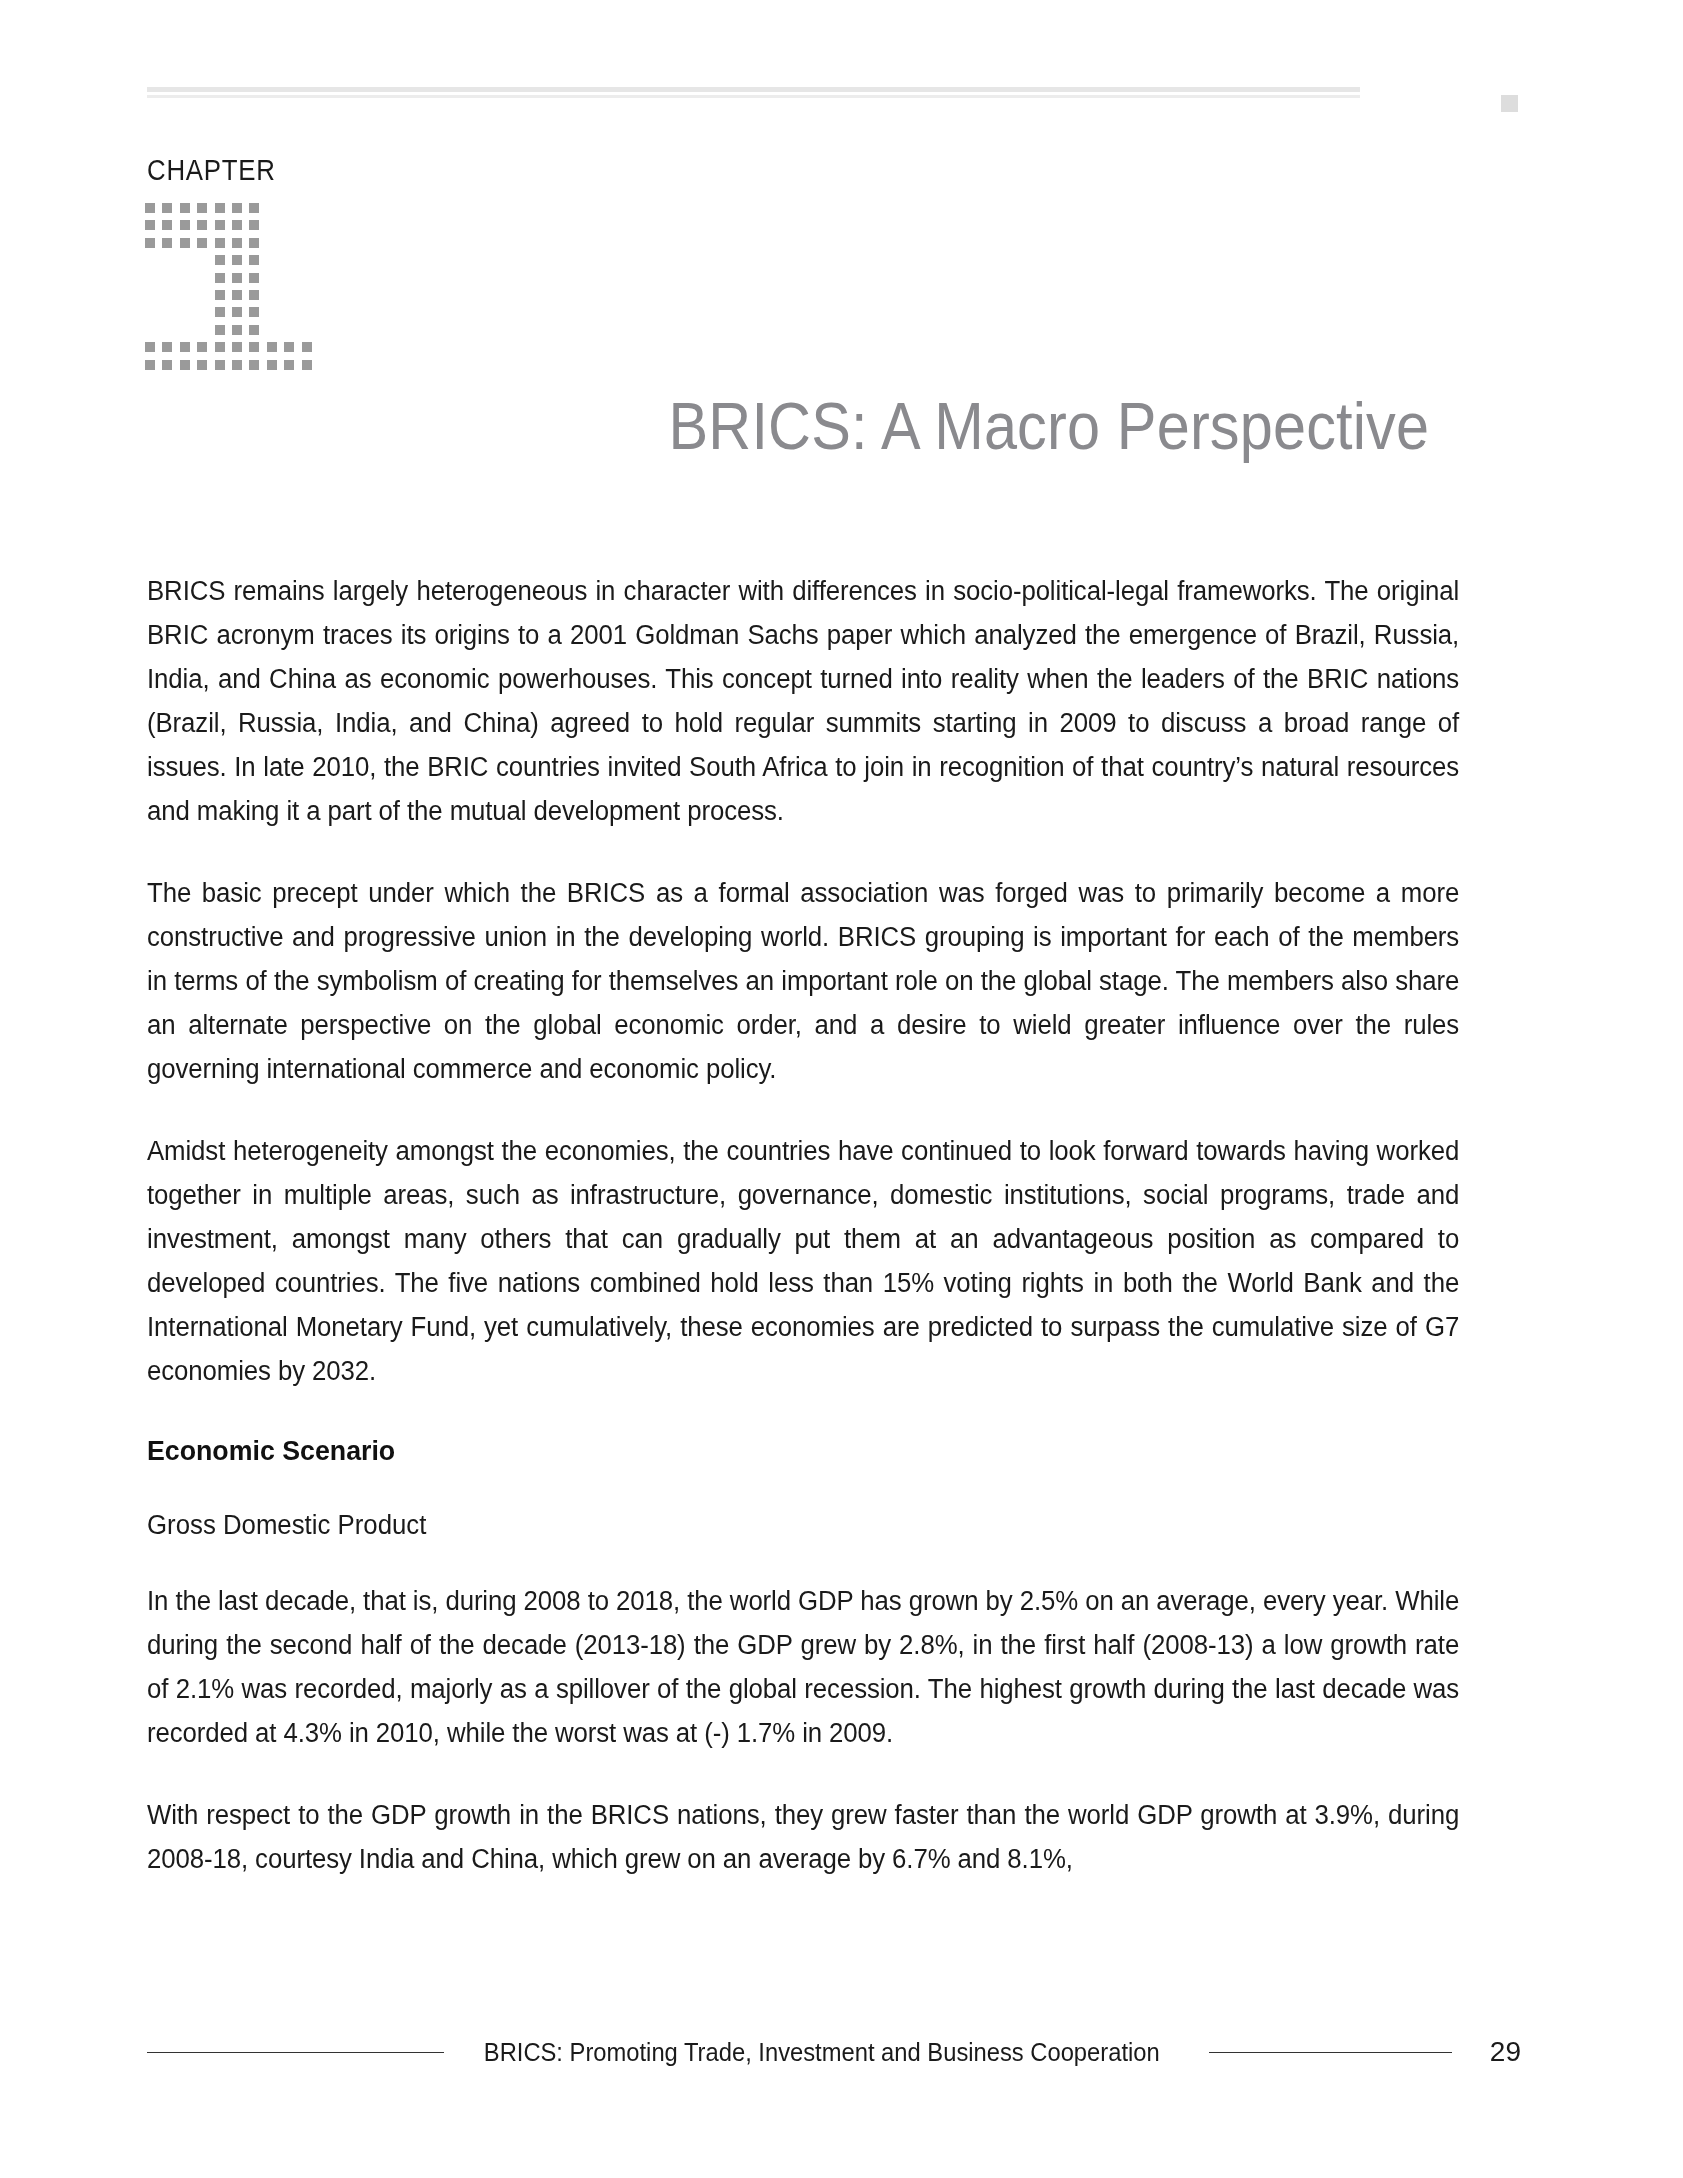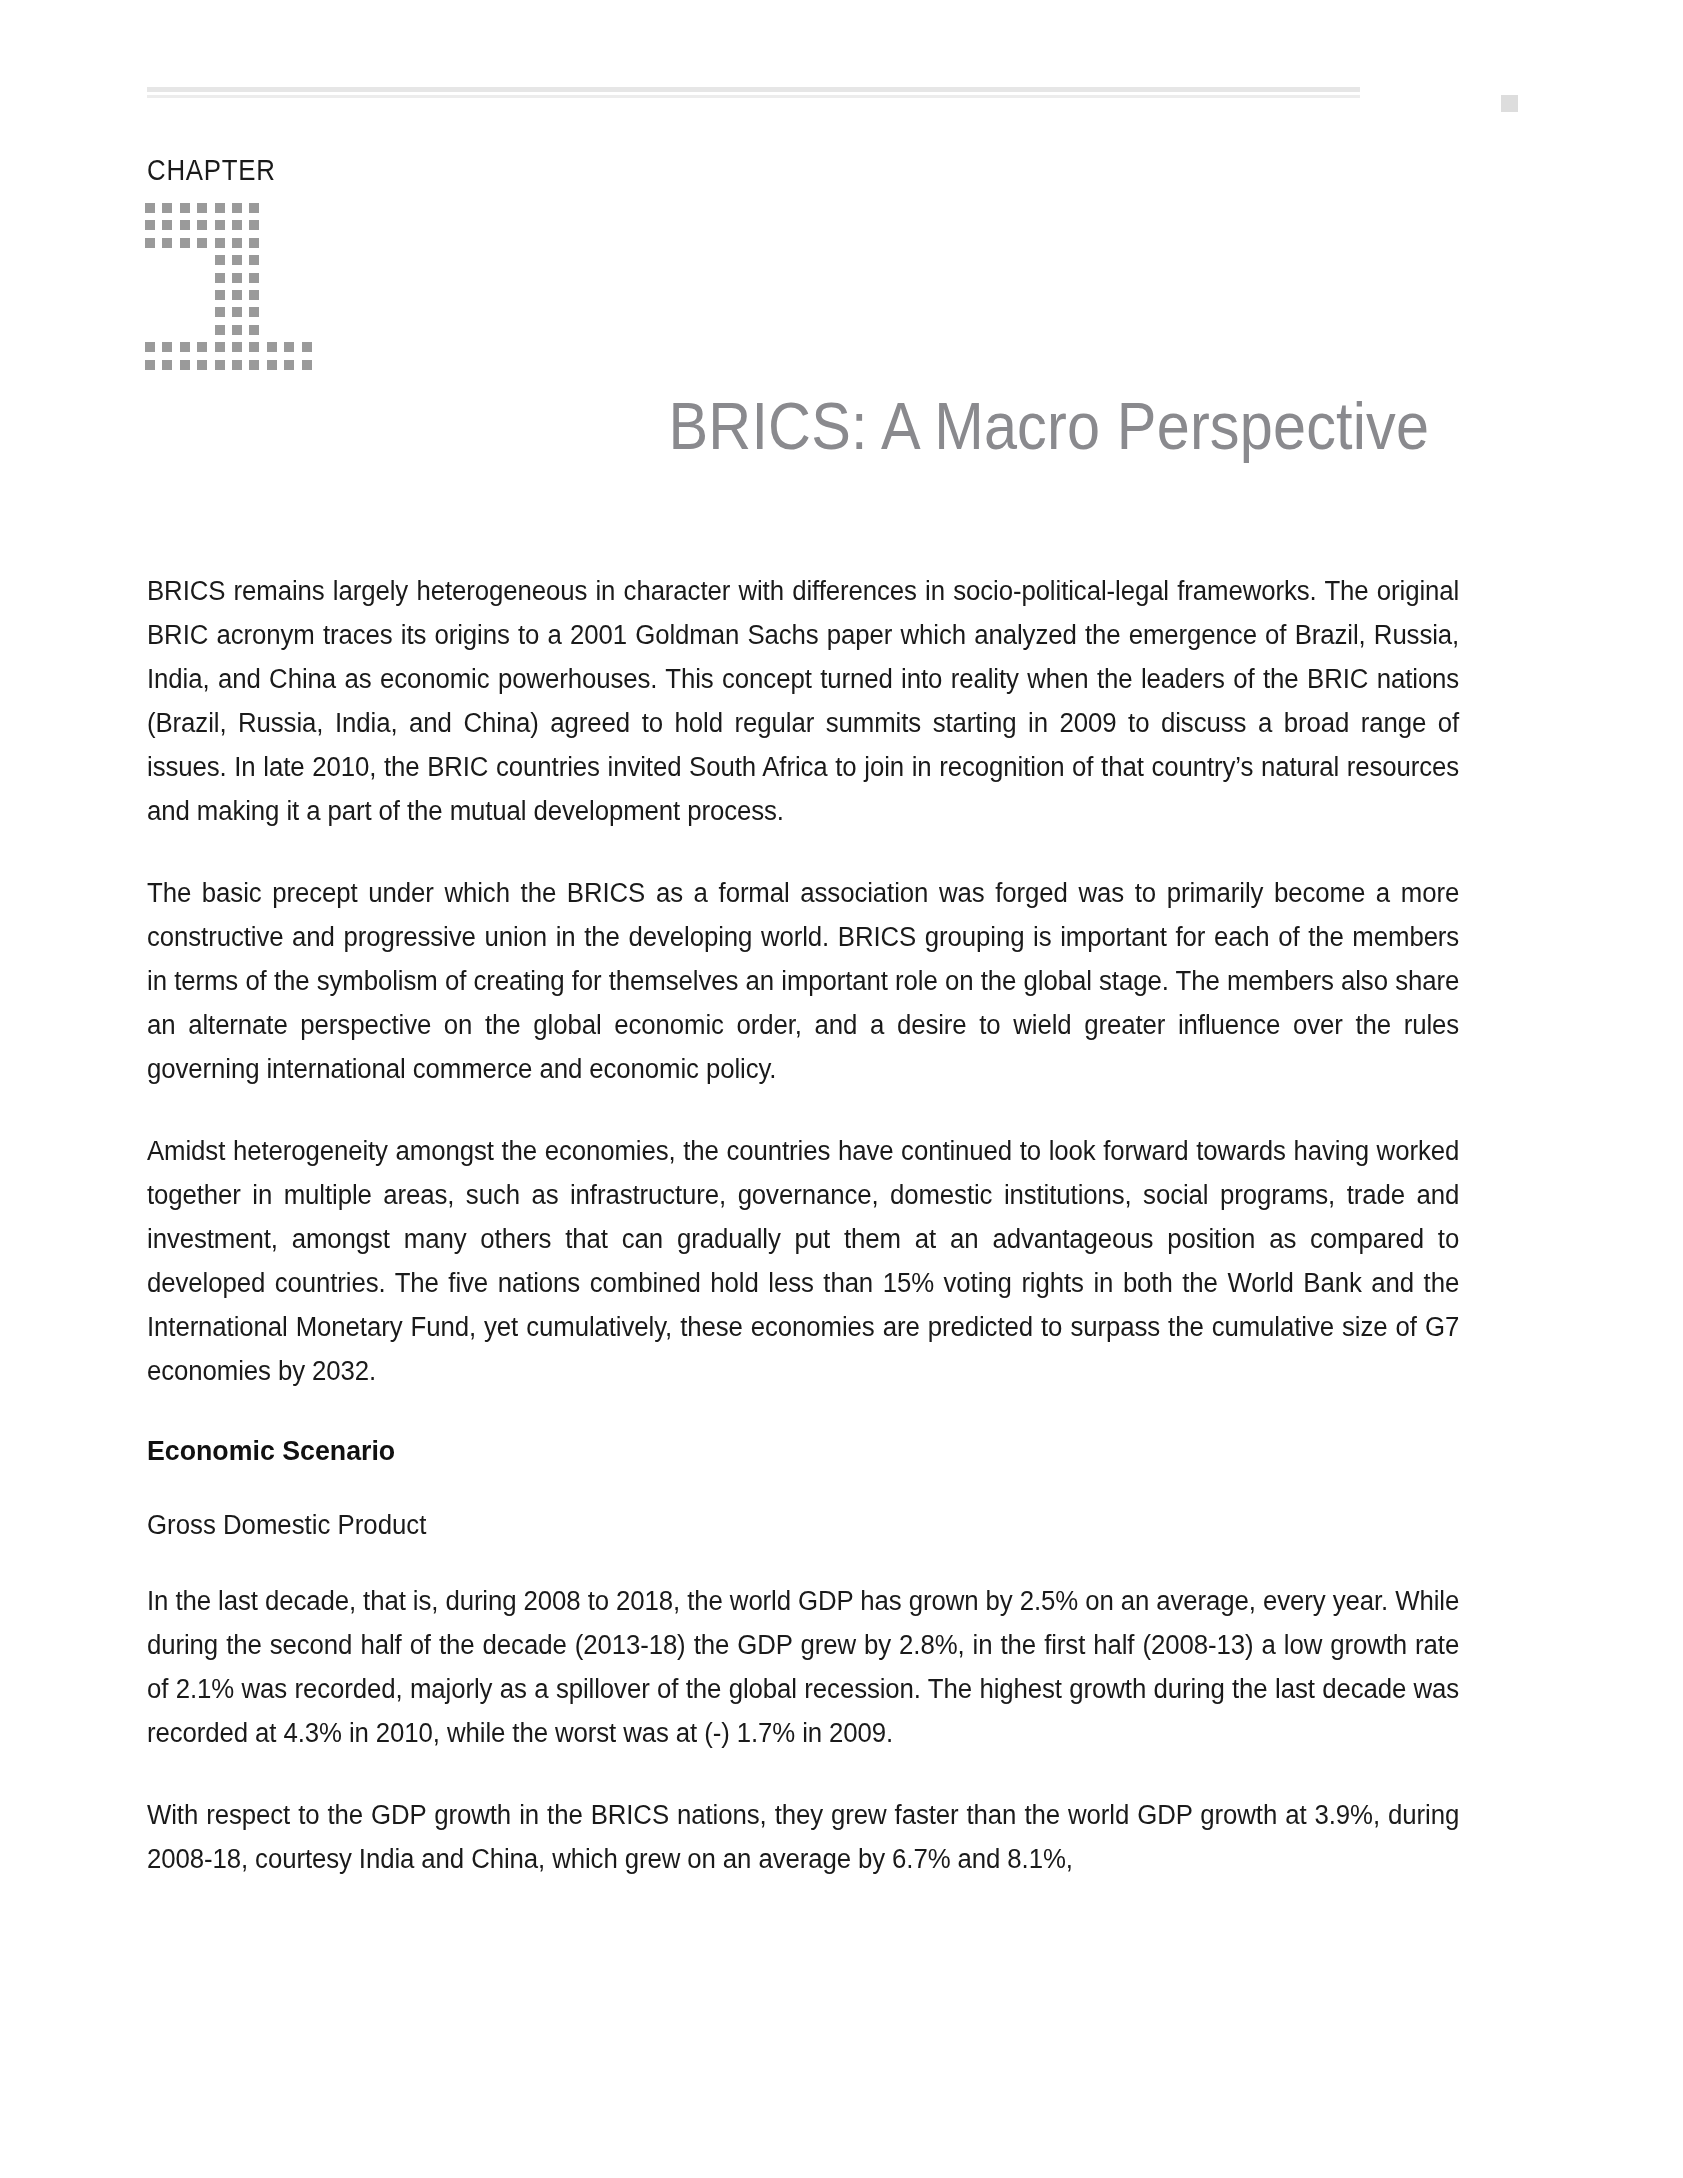--- a/index.html
+++ b/index.html
@@ -505,15 +505,21 @@
   <div class="body-col">
     <p class="para">BRICS remains largely heterogeneous in character with differences in socio-political-legal frameworks. The original BRIC acronym traces its origins to a 2001 Goldman Sachs paper which analyzed the emergence of Brazil, Russia, India, and China as economic powerhouses. This concept turned into reality when the leaders of the BRIC nations (Brazil, Russia, India, and China) agreed to hold regular summits starting in 2009 to discuss a broad range of issues. In late 2010, the BRIC countries invited South Africa to join in recognition of that country’s natural resources and making it a part of the mutual development process.</p>
     <p class="para">The basic precept under which the BRICS as a formal association was forged was to primarily become a more constructive and progressive union in the developing world. BRICS grouping is important for each of the members in terms of the symbolism of creating for themselves an important role on the global stage. The members also share an alternate perspective on the global economic order, and a desire to wield greater influence over the rules governing international commerce and economic policy.</p>
     <p class="para">Amidst heterogeneity amongst the economies, the countries have continued to look forward towards having worked together in multiple areas, such as infrastructure, governance, domestic institutions, social programs, trade and investment, amongst many others that can gradually put them at an advantageous position as compared to developed countries. The five nations combined hold less than 15% voting rights in both the World Bank and the International Monetary Fund, yet cumulatively, these economies are predicted to surpass the cumulative size of G7 economies by 2032.</p>
     <h2 class="section-heading">Economic Scenario</h2>
     <p class="subhead">Gross Domestic Product</p>
     <p class="para">In the last decade, that is, during 2008 to 2018, the world GDP has grown by 2.5% on an average, every year. While during the second half of the decade (2013-18) the GDP grew by 2.8%, in the first half (2008-13) a low growth rate of 2.1% was recorded, majorly as a spillover of the global recession. The highest growth during the last decade was recorded at 4.3% in 2010, while the worst was at (-) 1.7% in 2009.</p>
     <p class="para">With respect to the GDP growth in the BRICS nations, they grew faster than the world GDP growth at 3.9%, during 2008-18, courtesy India and China, which grew on an average by 6.7% and 8.1%,</p>
   </div>
 
+  <div class="footer">
+    <div class="footer-rule-left"></div>
+    <div class="footer-text">BRICS: Promoting Trade, Investment and Business Cooperation</div>
+    <div class="footer-rule-right"></div>
+    <div class="footer-page">29</div>
+  </div>
 
 </div>
 
 
 </body></html>

